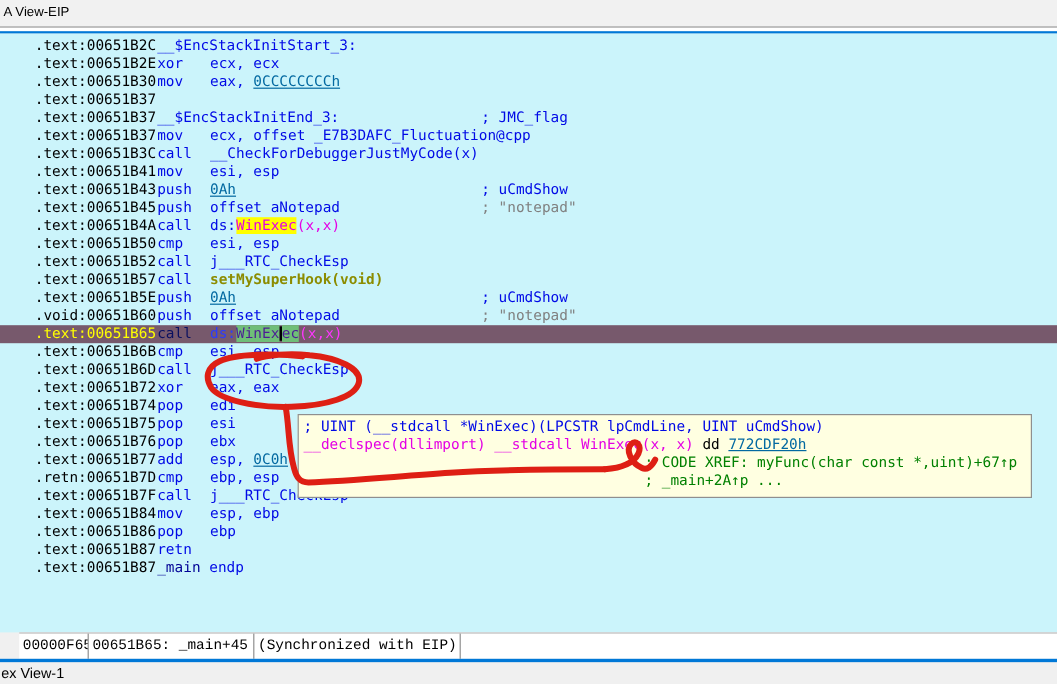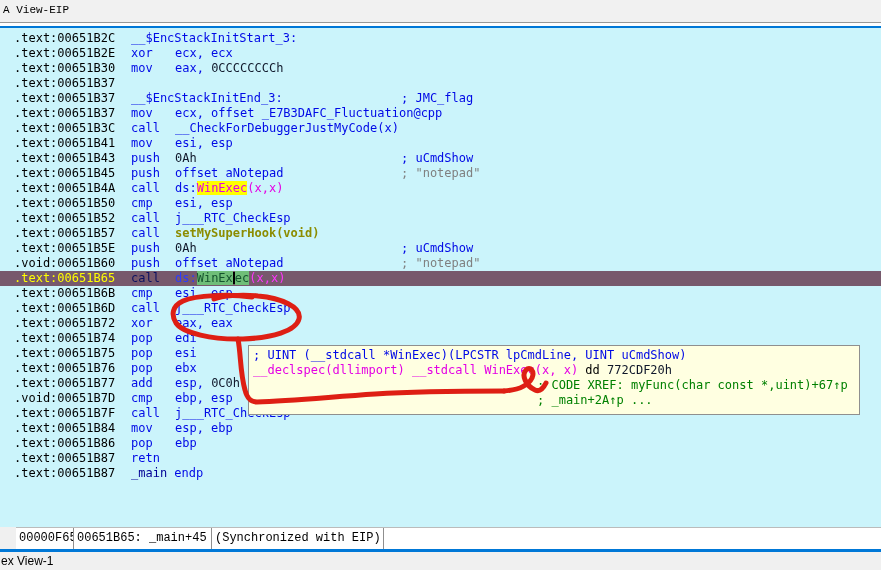--- a/index.html
+++ b/index.html
@@ -1,41 +1,41 @@
 <!DOCTYPE html>
 <html><head>
 <meta charset="utf-8">
 <style>
   html,body{margin:0;padding:0;background:#fff;}
   .win{position:relative;width:881px;height:570px;overflow:hidden;background:#F0F0F0;
        font-family:"DejaVu Sans Mono",monospace;font-size:12px;}
   .titlebar{position:absolute;top:0;left:0;width:100%;height:22px;background:#F1F1F1;
-       font-family:Liberation Mono, monospace;font-size:11px;line-height:21px;color:#000;
+       font-family:Liberation Sans, sans-serif;font-size:11px;line-height:21px;color:#000;
        padding-left:3px;box-sizing:border-box;}
   .topdivider{position:absolute;top:22px;left:0;width:100%;height:4px;background:#FFFFFF;
        border-top:1px solid #979797;box-sizing:border-box;}
   .focusline-top{position:absolute;top:26px;left:0;width:100%;height:2px;background:#0078D7;}
   .code{position:absolute;top:28px;left:0;width:881px;height:499px;background:#CBF4FB;
        padding-top:3px;box-sizing:border-box;overflow:hidden;}
   .row{height:15px;line-height:15px;white-space:pre;position:relative;}
   .row.hl{background:#77596C;}
-  .addr{display:inline-block;width:131px;padding-left:14px;box-sizing:border-box;color:#000000;}
+  .addr{display:inline-block;width:131px;padding-left:28px;box-sizing:border-box;color:#000000;text-align:center;}
   .addr-hl{color:#FFFF00;}
   .seg{white-space:pre;}
   .mn,.hmn{display:inline-block;width:44px;}
   .mn{color:#0009E6;}
   .hmn{color:#0A1060;}
   .ins{color:#0009E6;}
   .hins{color:#2B3BFF;}
-  .num{color:#0f172a;}
+  .num{color:#0369a1;text-decoration:underline;}
   .olv{color:#8C8C00;font-weight:bold;}
   .mag{color:#E400E4;}
   .hmag{color:#FF35FF;}
   .wexy{background:#FFFF00;color:#E400E4;}
-  .wsel{background:#6FBE78;color:#14532d;}
+  .wsel{background:#6FBE78;color:#4c1d95;}
   .nm{color:#000095;}
   .blk{color:#000000;}
   .xrf{color:#008000;}
   .cmt{position:absolute;left:401px;top:0;}
   .cmtb{color:#0009E6;}
   .cmtg{color:#808080;}
   .caret{display:inline-block;width:2px;height:12px;background:#000;vertical-align:-2px;}
   .tip{position:absolute;left:248px;top:345px;width:612px;height:70px;background:#FFFFE1;
        border:1px solid #8F8F8F;box-sizing:border-box;z-index:20;padding:2px 0 0 4px;}
   .tip .row.ind{padding-left:284px;}
@@ -78,21 +78,21 @@
       <div class="row"><span class="addr">.text:00651B5E</span><span class="seg mn">push</span><span class="seg num">0Ah</span><span class="cmt cmtb">; uCmdShow</span></div>
       <div class="row"><span class="addr">.void:00651B60</span><span class="seg mn">push</span><span class="seg ins">offset aNotepad</span><span class="cmt cmtg">; "notepad"</span></div>
       <div class="row hl"><span class="addr addr-hl">.text:00651B65</span><span class="seg hmn">call</span><span class="seg hins">ds:</span><span class="seg wsel">WinEx</span><span class="seg caret"></span><span class="seg wsel">ec</span><span class="seg hmag">(x,x)</span></div>
       <div class="row"><span class="addr">.text:00651B6B</span><span class="seg mn">cmp</span><span class="seg ins">esi, esp</span></div>
       <div class="row"><span class="addr">.text:00651B6D</span><span class="seg mn">call</span><span class="seg ins">j___RTC_CheckEsp</span></div>
       <div class="row"><span class="addr">.text:00651B72</span><span class="seg mn">xor</span><span class="seg ins">eax, eax</span></div>
       <div class="row"><span class="addr">.text:00651B74</span><span class="seg mn">pop</span><span class="seg ins">edi</span></div>
       <div class="row"><span class="addr">.text:00651B75</span><span class="seg mn">pop</span><span class="seg ins">esi</span></div>
       <div class="row"><span class="addr">.text:00651B76</span><span class="seg mn">pop</span><span class="seg ins">ebx</span></div>
       <div class="row"><span class="addr">.text:00651B77</span><span class="seg mn">add</span><span class="seg ins">esp, </span><span class="seg num">0C0h</span></div>
-      <div class="row"><span class="addr">.void:00651B7D</span><span class="seg mn">cmp</span><span class="seg ins">ebp, esp</span></div>
+      <div class="row"><span class="addr">.retn:00651B7D</span><span class="seg mn">cmp</span><span class="seg ins">ebp, esp</span></div>
       <div class="row"><span class="addr">.text:00651B7F</span><span class="seg mn">call</span><span class="seg ins">j___RTC_CheckEsp</span></div>
       <div class="row"><span class="addr">.text:00651B84</span><span class="seg mn">mov</span><span class="seg ins">esp, ebp</span></div>
       <div class="row"><span class="addr">.text:00651B86</span><span class="seg mn">pop</span><span class="seg ins">ebp</span></div>
       <div class="row"><span class="addr">.text:00651B87</span><span class="seg mn">retn</span></div>
       <div class="row"><span class="addr">.text:00651B87</span><span class="seg nm">_main</span><span class="seg ins"> endp</span></div>
     </div>
 
   <div class="tip">
       <div class="row"><span class="seg ins">; UINT (__stdcall *WinExec)(LPCSTR lpCmdLine, UINT uCmdShow)</span></div>
       <div class="row"><span class="seg mag">__declspec(dllimport) __stdcall WinExec(x, x)</span><span class="seg blk"> dd </span><span class="seg num">772CDF20h</span></div>

